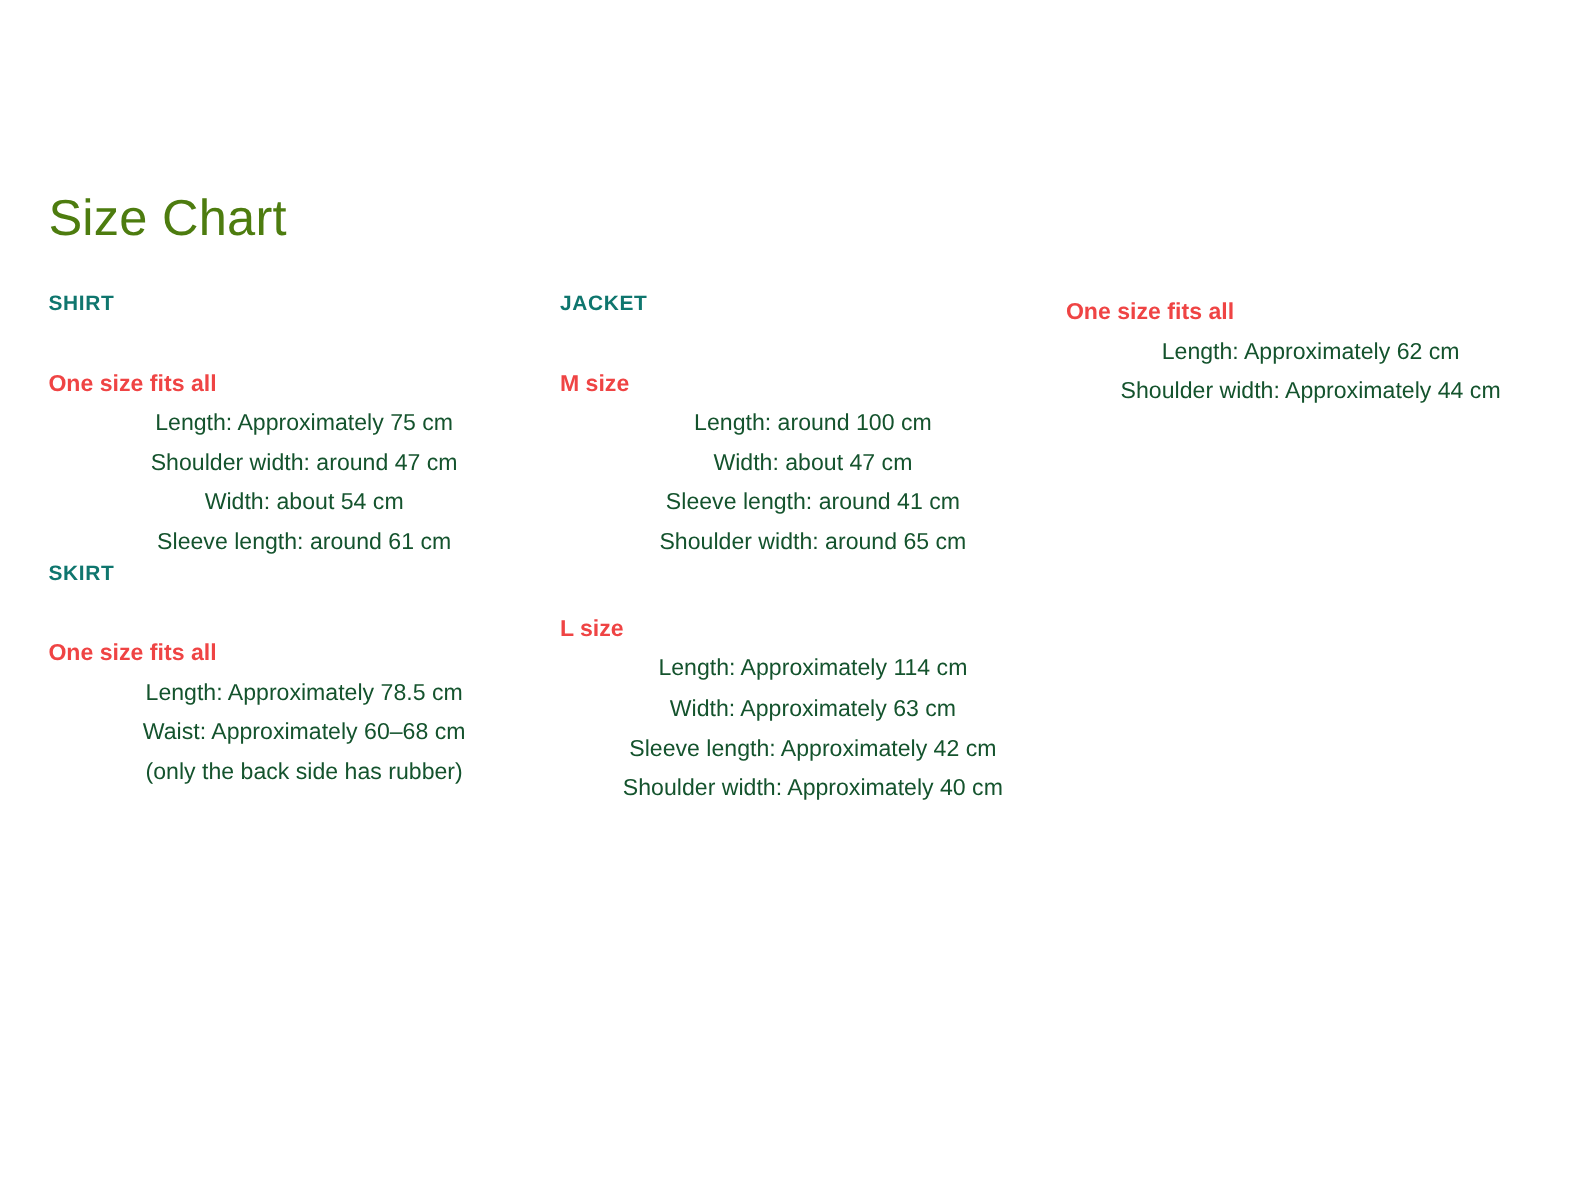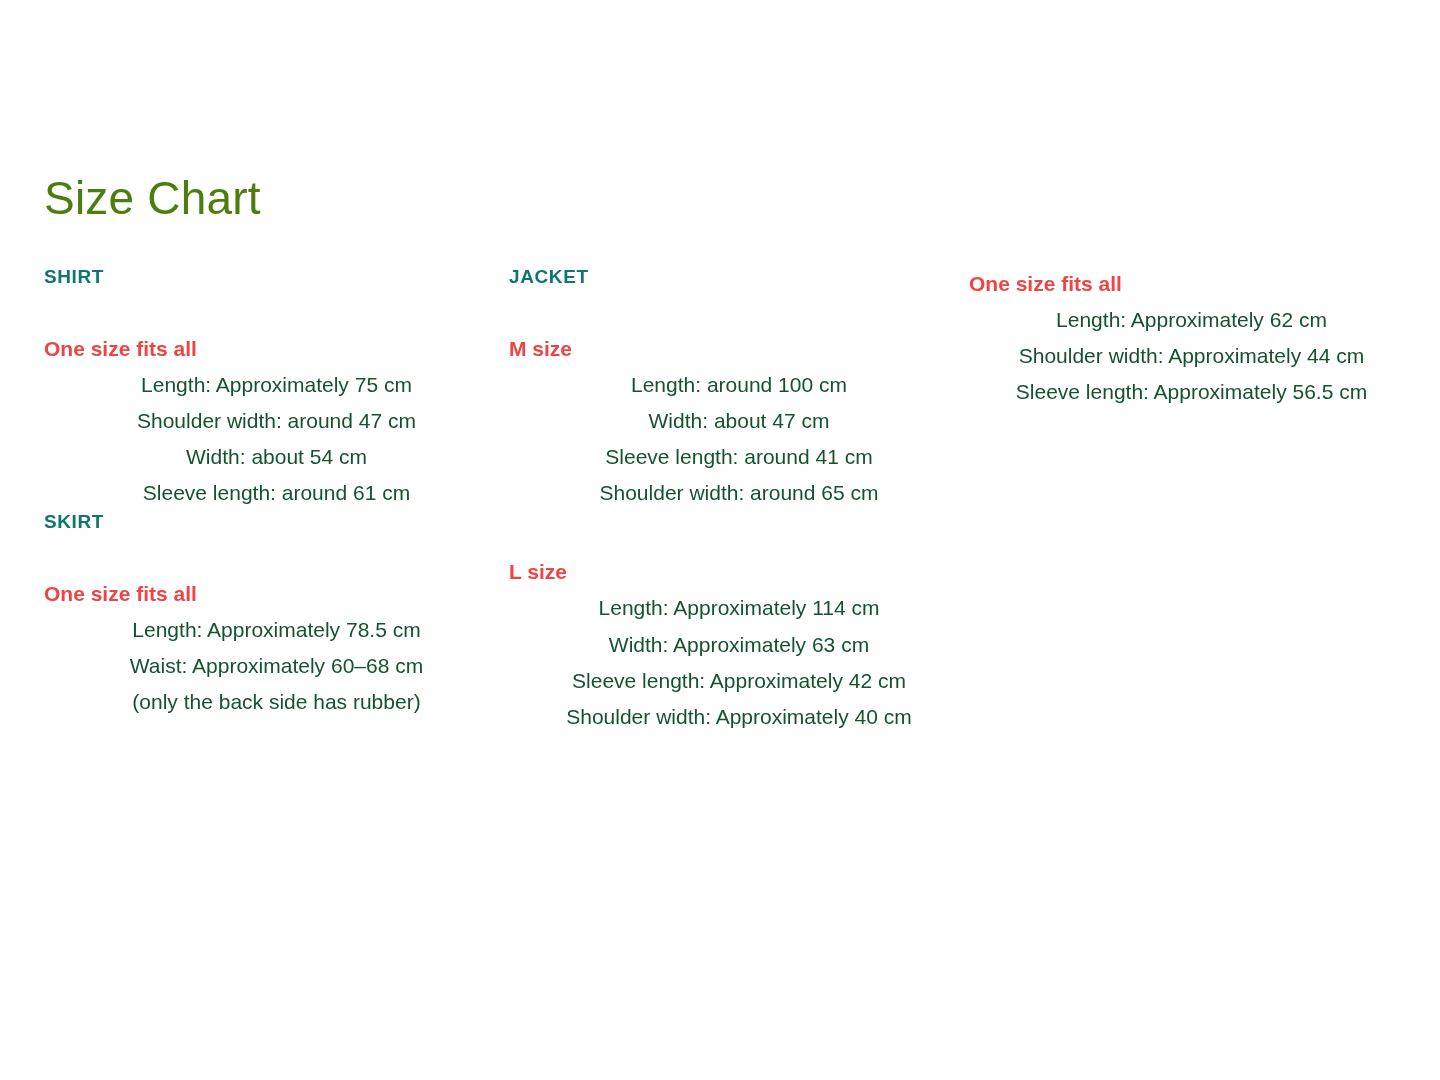--- a/index.html
+++ b/index.html
@@ -139,20 +139,19 @@
 
     </div>
 
     <div class="col col-3">
 
       <div class="group">
         <div class="size-block">
           <div class="size-name">One size fits all</div>
           <div class="measure">Length: Approximately 62 cm</div>
           <div class="measure">Shoulder width: Approximately 44 cm</div>
-          <div class="measure">Sleeve length: Approximately 56.5 cm</div>
         </div>
       </div>
 
     </div>
 
   </div>
 </div>
 
 </body></html>

